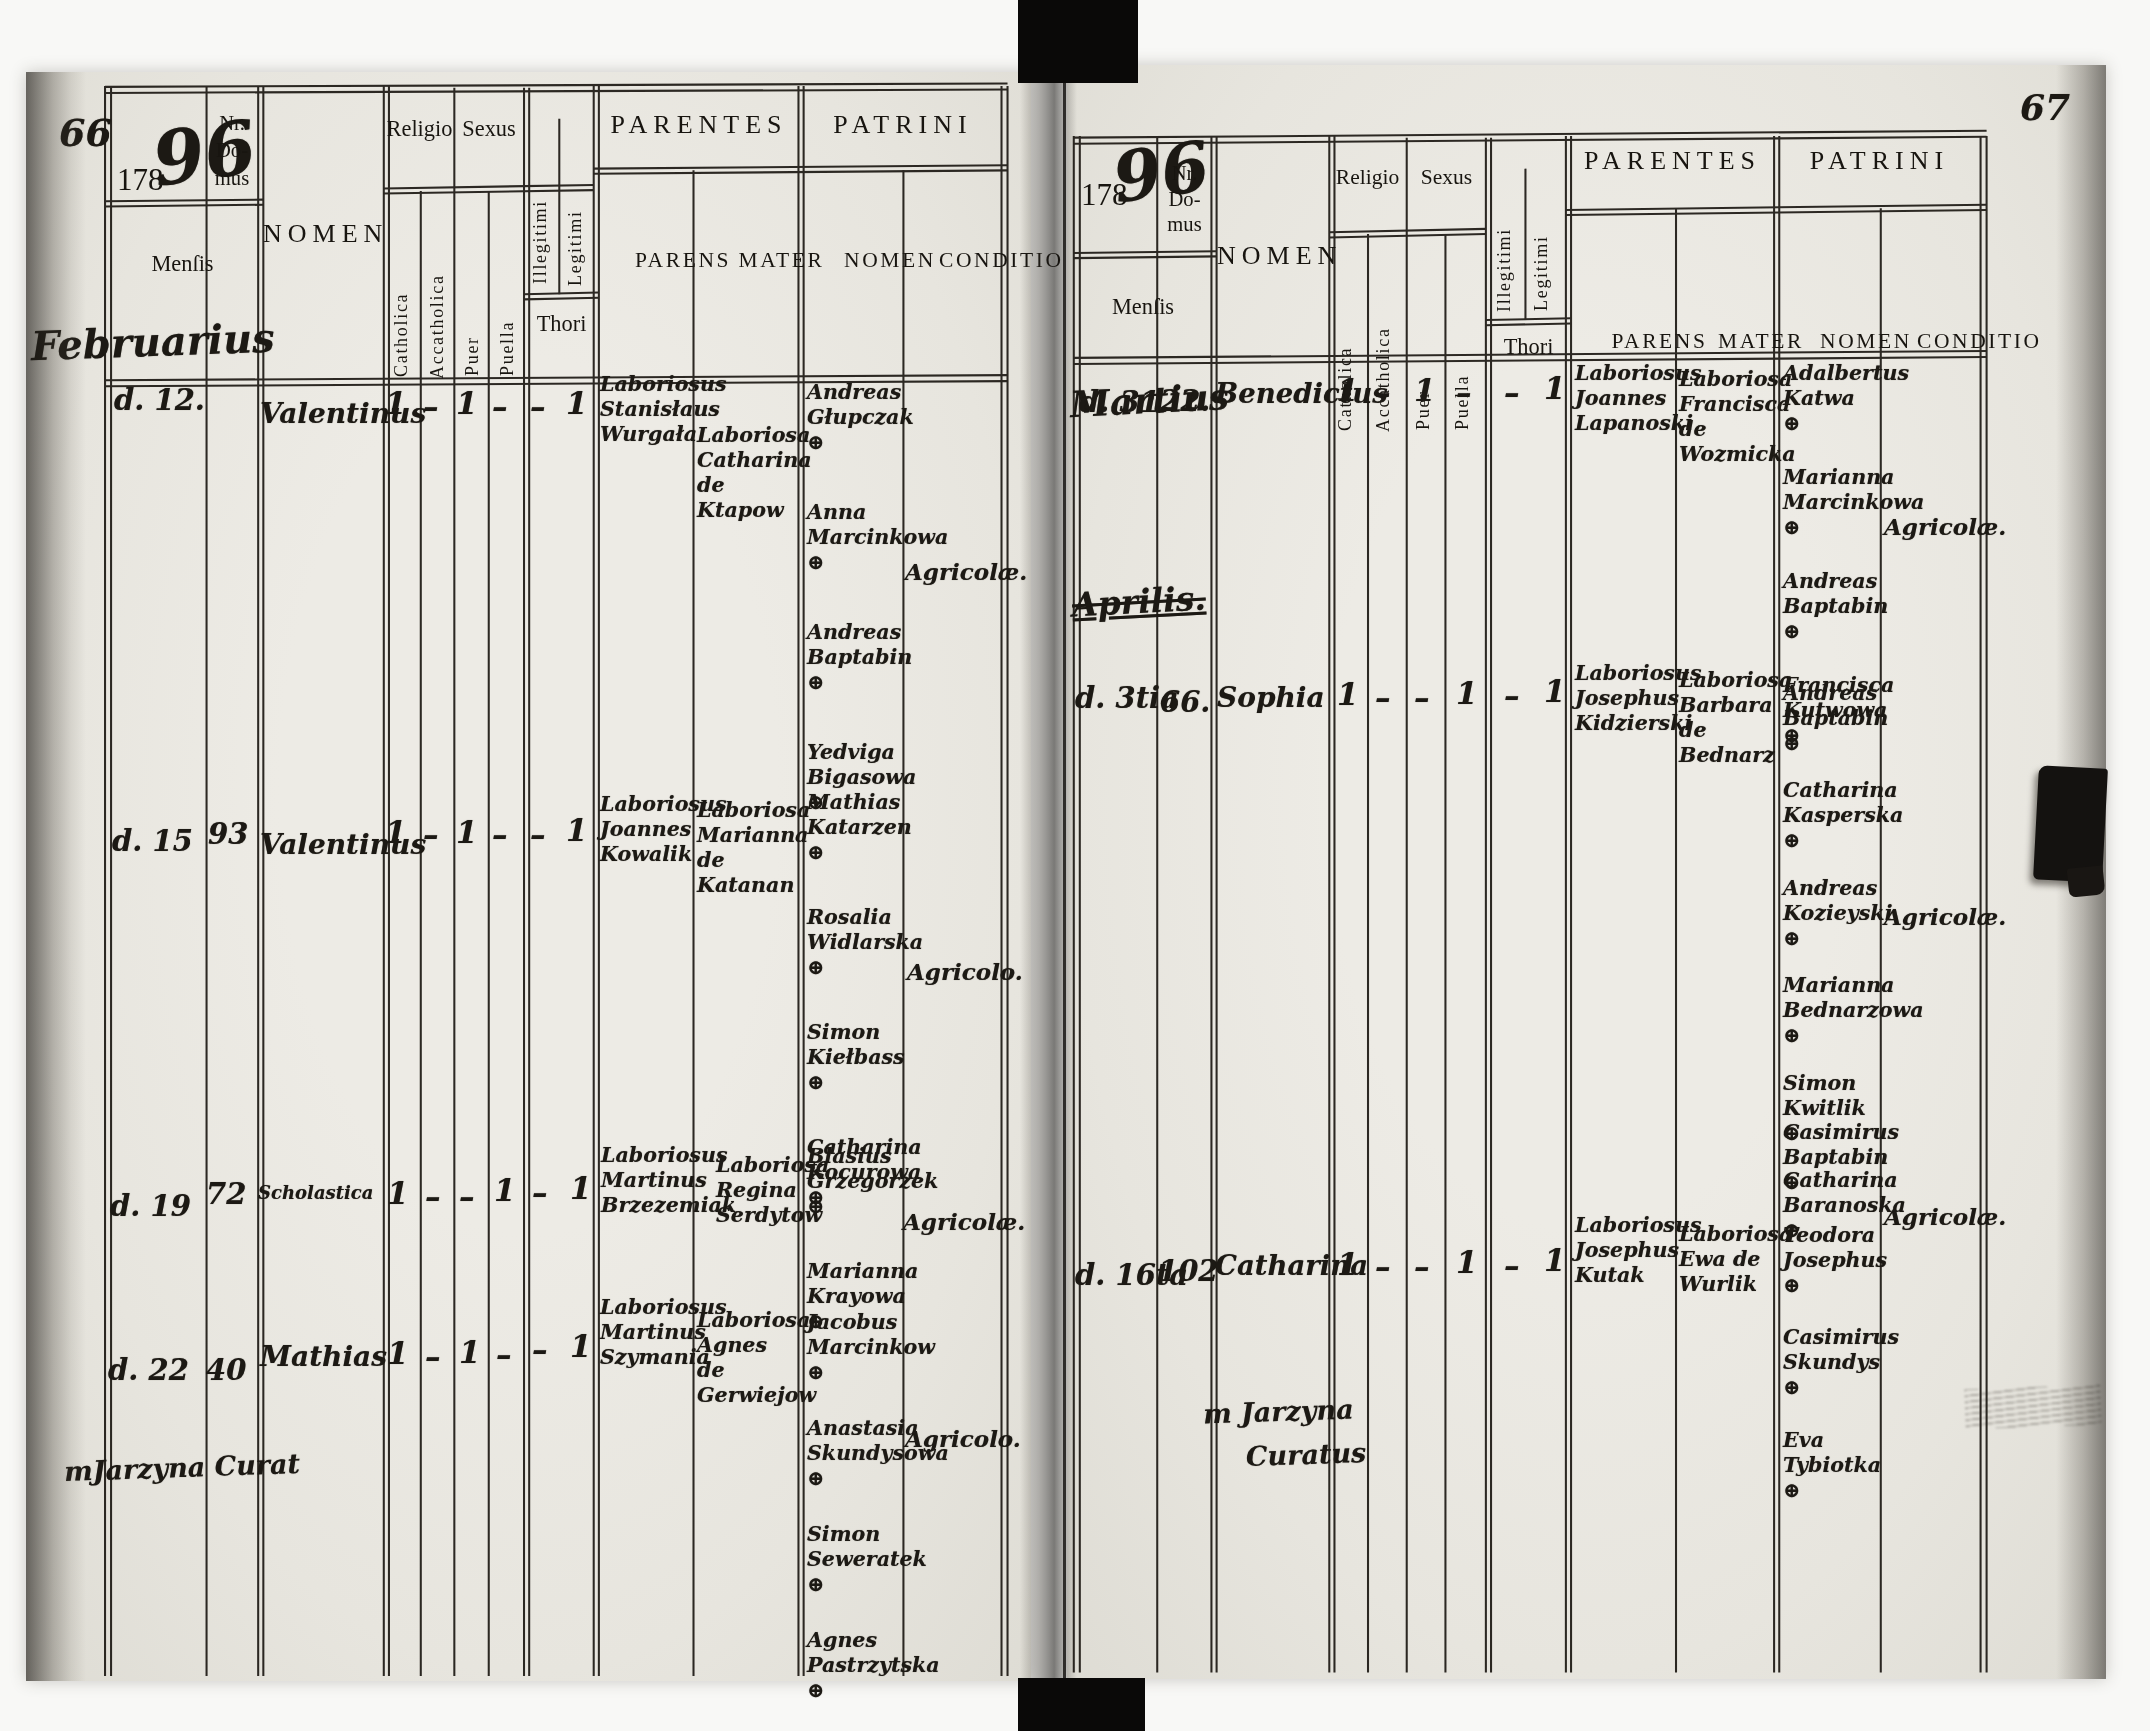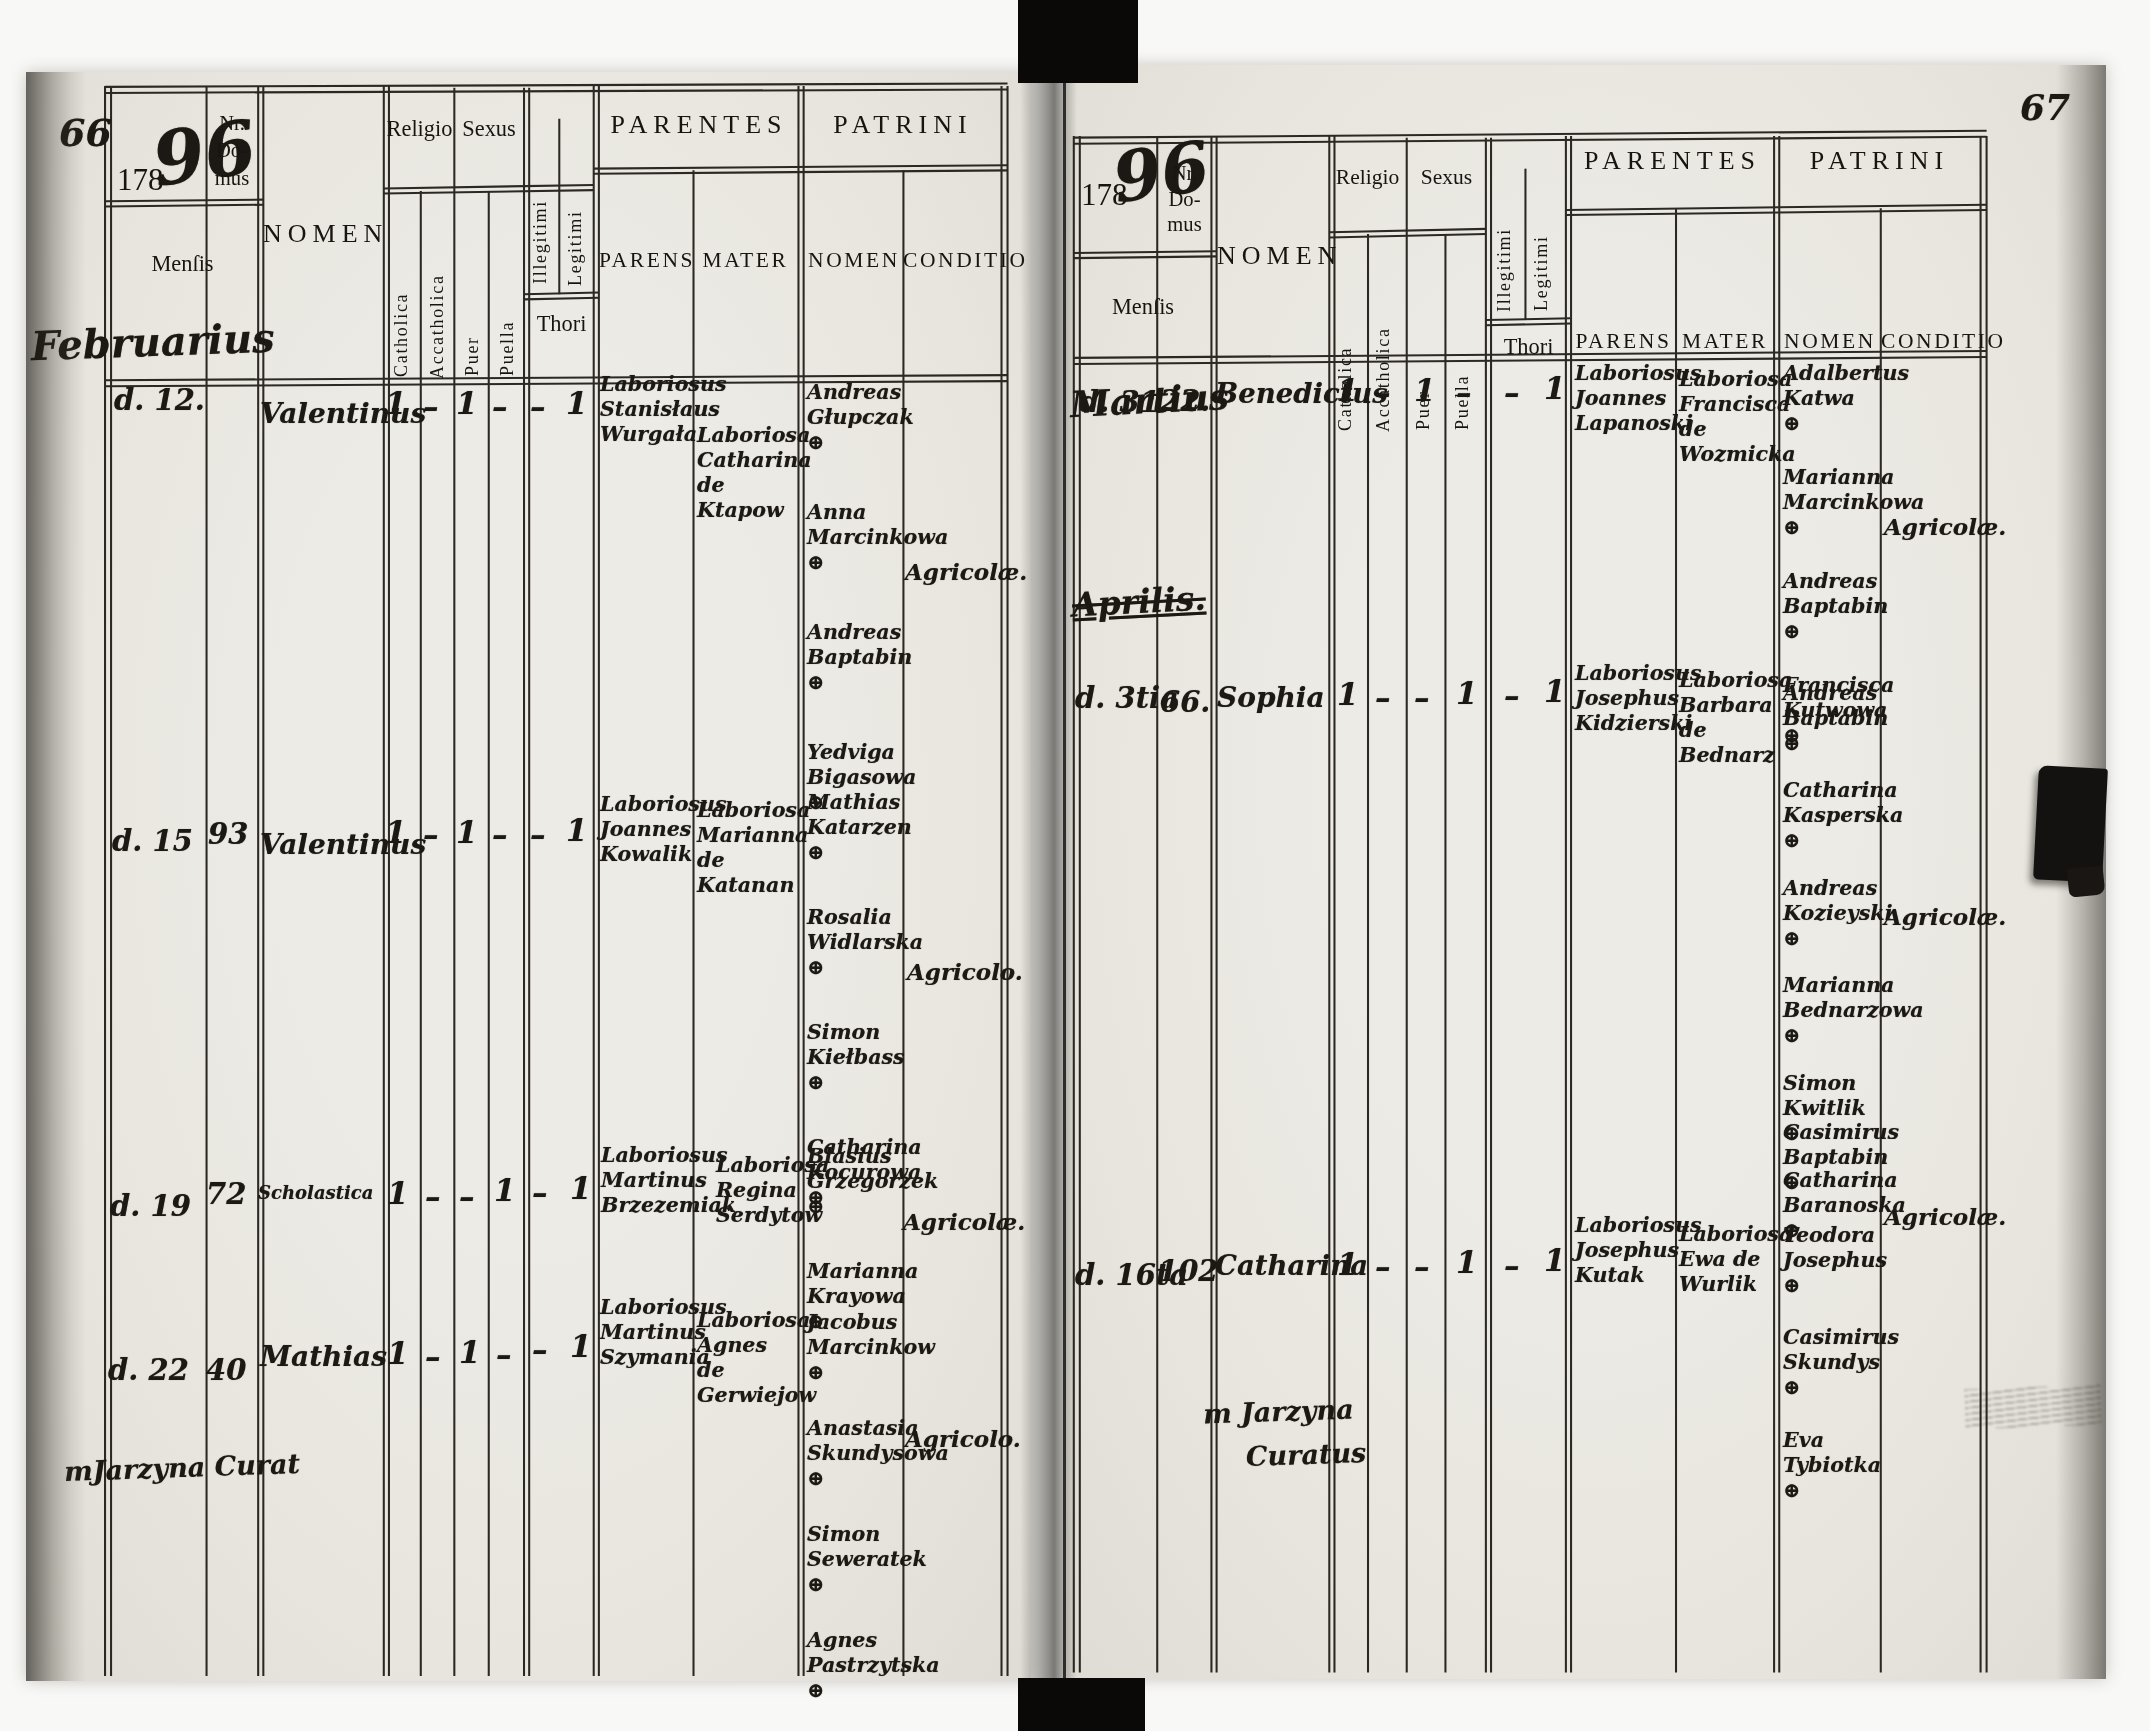--- a/index.html
+++ b/index.html
@@ -25,21 +25,21 @@
      box-shadow:-3.4px 5.2px 6.9px rgba(30,26,20,.5);}
   .clasp-tail{position:absolute;z-index:6;left:2068px;top:867px;width:36px;height:29px;
      background:#191613;border-radius:3.4px 1.7px 8.6px 6.9px;transform:rotate(-6deg);}
   .smudge{position:absolute;z-index:3;left:1965px;top:1387px;width:136px;height:40px;opacity:.55;
      background:repeating-linear-gradient(175deg,rgba(40,36,30,.55) 0 1.7px,transparent 1.7px 6px);
      filter:blur(0.9px);transform:rotate(-2deg);}
   .grid{position:absolute;z-index:2;left:0;top:0;}
   .t{position:absolute;z-index:3;white-space:nowrap;}
   .print{font-family:"Liberation Serif",serif;color:#181510;}
   .caps{letter-spacing:6px;font-size:26px;}
-  .caps-sm{letter-spacing:2.6px;font-size:21.5px;}
+  .caps-sm{letter-spacing:2.6px;font-size:21.5px;padding-left:36px;}
   .rot{writing-mode:vertical-rl;transform:rotate(180deg);font-size:18px;letter-spacing:1.7px;}
   .hand{font-family:"DejaVu Serif",serif;font-style:italic;font-weight:600;color:#1c1914;
         text-shadow:0 0 0.9px rgba(30,25,18,.55);}
   .blk{white-space:normal;line-height:25px;font-size:20.6px;}
   .pat-entry{margin-bottom:var(--gap,38px);}
   .ctr{text-align:center;}
   .month{font-size:40px;transform:rotate(-2deg);}
   .mark{font-size:31px;}
   .sig{font-size:27px;transform:rotate(-2deg);}
 </style>

